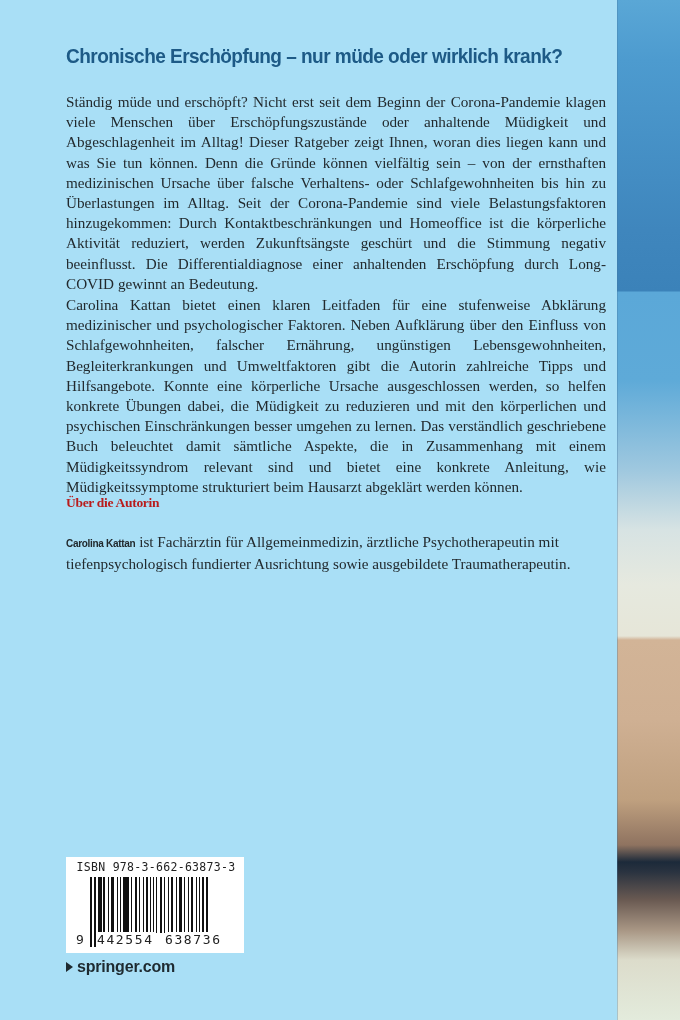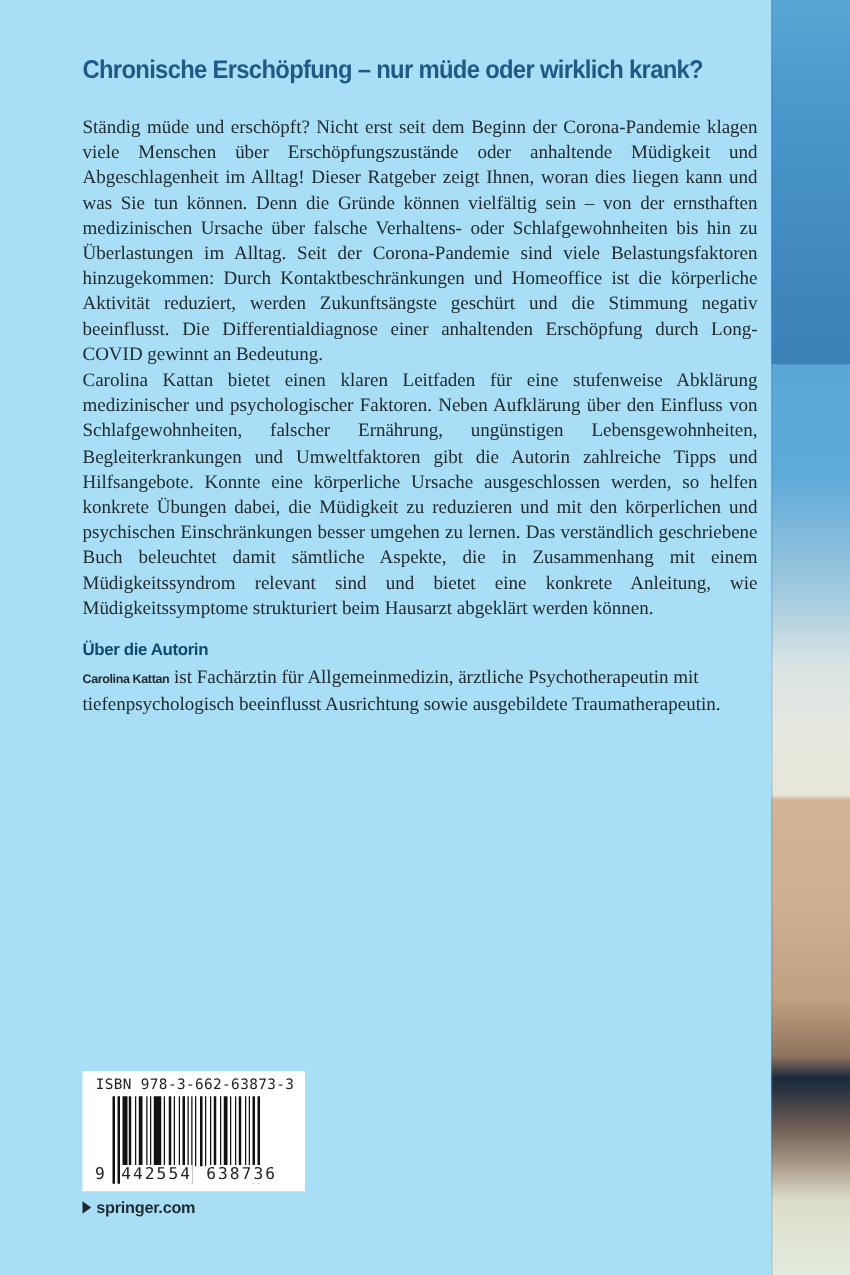--- a/index.html
+++ b/index.html
@@ -73,27 +73,27 @@
       text-align: justify;
       hyphens: manual;
       margin: 0;
       color: #222a2e;
     }
     .para1 { top: 92px; }
     .para2 { top: 295px; }
     .author-heading {
       position: absolute;
       left: 66px;
-      top: 512px;
-      margin: 0;
-      font-family: Liberation Sans, sans-serif;
+      top: 495px;
+      margin: 0;
+      font-family: Liberation Serif, serif;
       font-weight: bold;
       font-size: 13.5px;
       letter-spacing: -0.3px;
-      color: #0c4a6e;
+      color: #b91c1c;
     }
     .author-text {
       position: absolute;
       left: 66px;
       top: 532px;
       width: 520px;
       font-size: 15.2px;
       line-height: 20.2px;
       margin: 0;
       color: #222a2e;
@@ -147,21 +147,21 @@
     }
     .digit-first { left: 10px; background: transparent; }
     .digit-left { left: 31px; }
     .digit-right { left: 99px; }
     .springer {
       position: absolute;
       left: 66px;
       top: 958px;
       font-family: "Liberation Sans", "DejaVu Sans", sans-serif;
       font-weight: bold;
-      font-size: 13px;
+      font-size: 16px;
       color: #1e2a30;
       letter-spacing: -0.2px;
       display: flex;
       align-items: center;
       gap: 4px;
       text-decoration: none;
     }
     .arrow-icon {
       width: 0; height: 0;
       border-top: 5px solid transparent;
@@ -173,21 +173,21 @@
 </head>
 <body>
 
 <div class="cover">
   <h1 class="title">Chronische Erschöpfung – nur müde oder wirklich krank?</h1>
 
   <p class="body-text para1">Ständig müde und erschöpft? Nicht erst seit dem Beginn der Corona-Pandemie klagen viele Menschen über Erschöpfungszustände oder anhaltende Müdigkeit und Abgeschlagenheit im Alltag! Dieser Ratgeber zeigt Ihnen, woran dies liegen kann und was Sie tun können. Denn die Gründe können vielfältig sein – von der ernsthaften medizinischen Ursache über falsche Verhaltens- oder Schlafge­wohnheiten bis hin zu Überlastungen im Alltag. Seit der Corona-Pandemie sind viele Belastungsfaktoren hinzugekommen: Durch Kontaktbeschränkungen und Homeoffice ist die körperliche Aktivität reduziert, werden Zukunftsängste ge­schürt und die Stimmung negativ beeinflusst. Die Differentialdiagnose einer anhaltenden Erschöpfung durch Long-COVID gewinnt an Bedeutung.</p>
   <p class="body-text para2">Carolina Kattan bietet einen klaren Leitfaden für eine stufenweise Abklärung medizinischer und psychologischer Faktoren. Neben Aufklärung über den Einfluss von Schlafgewohnheiten, falscher Ernährung, ungünstigen Lebensge­wohnheiten, Begleiterkrankungen und Umweltfaktoren gibt die Autorin zahl­reiche Tipps und Hilfsangebote. Konnte eine körperliche Ursache ausgeschlos­sen werden, so helfen konkrete Übungen dabei, die Müdigkeit zu reduzieren und mit den körperlichen und psychischen Einschränkungen besser umgehen zu lernen. Das verständlich geschriebene Buch beleuchtet damit sämtliche Aspekte, die in Zusammenhang mit einem Müdigkeitssyndrom relevant sind und bietet eine konkrete Anleitung, wie Müdigkeitssymptome strukturiert beim Hausarzt abgeklärt werden können.</p>
 
   <h2 class="author-heading">Über die Autorin</h2>
-  <p class="author-text"><span class="author-name">Carolina Kattan</span><span> ist Fachärztin für Allgemeinmedizin, ärztliche Psychotherapeu­tin mit tiefenpsychologisch beeinflusst Ausrichtung sowie ausgebildete Trau­matherapeutin.</span></p>
+  <p class="author-text"><span class="author-name">Carolina Kattan</span><span> ist Fachärztin für Allgemeinmedizin, ärztliche Psychotherapeu­tin mit tiefenpsychologisch fundierter Ausrichtung sowie ausgebildete Trau­matherapeutin.</span></p>
 
   <div class="barcode-box">
     <div class="isbn-text">ISBN 978-3-662-63873-3</div>
     <div class="bars">
       <div class="bar guard" style="width:2px"></div>
         <div class="gap" style="width:2px"></div>
         <div class="bar guard" style="width:2px"></div>
       <div class="gap" style="width:2px"></div>
         <div class="bar" style="width:4px"></div>
         <div class="gap" style="width:1px"></div>

